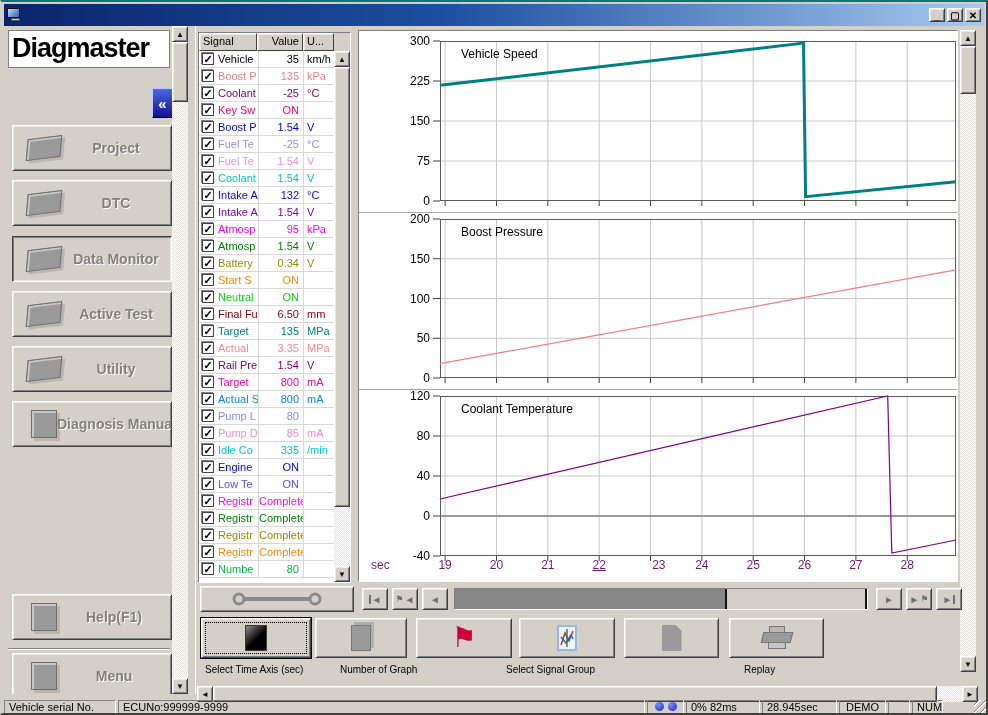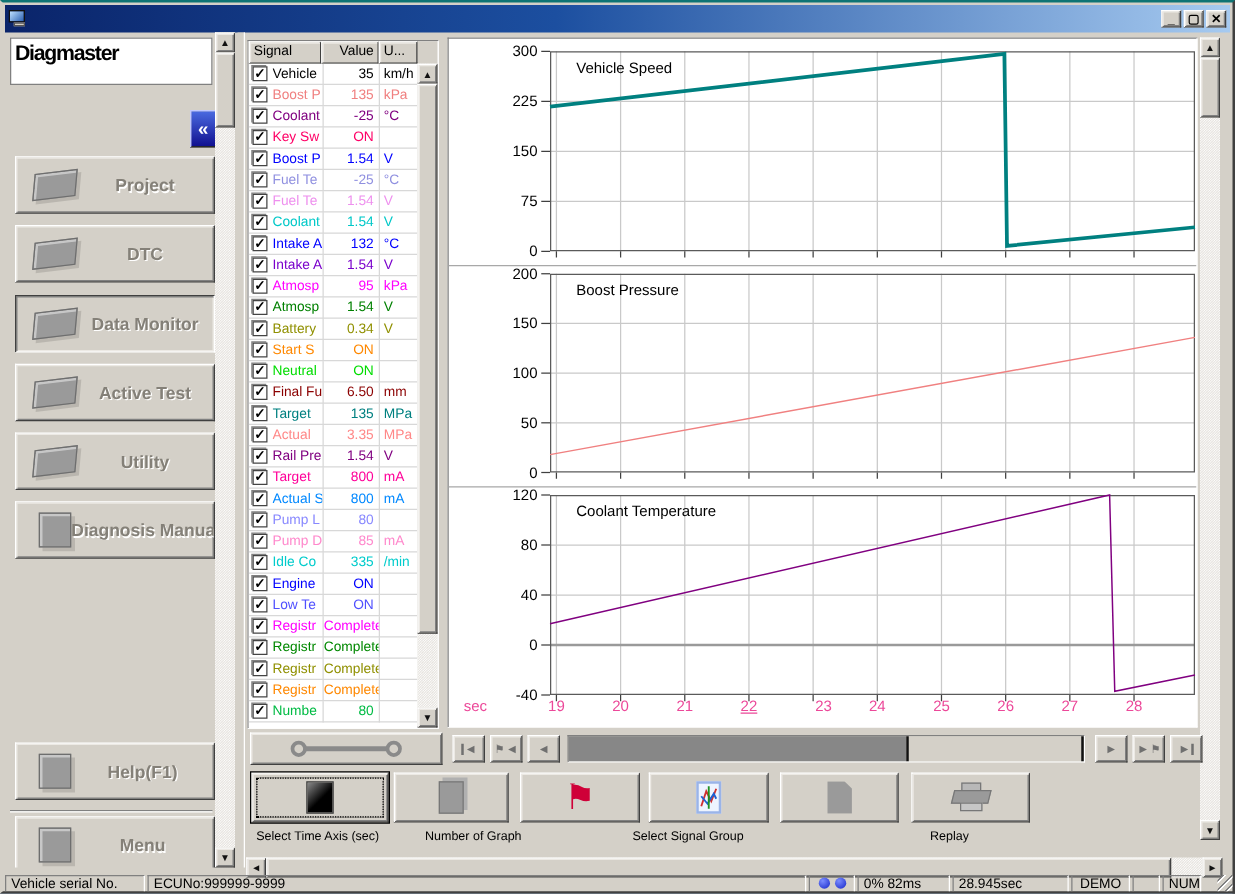--- a/index.html
+++ b/index.html
@@ -14,21 +14,21 @@
      background:linear-gradient(to right,#0a246a,#1c4fa0 45%,#a6caf0);display:flex;align-items:center;padding:0 3px;}
   #title-text{color:#fff;font-weight:bold;font-size:13px;margin-left:5px;white-space:nowrap;}
   .title-icon{width:16px;height:15px;position:relative;}
   .title-icon .mon{width:13px;height:10px;border:1px solid #111;background:linear-gradient(135deg,#bfe0ff,#2a5fb0);}
   .title-icon .base{width:9px;height:3px;background:#d4d0c8;border:1px solid #555;margin:0 auto;}
   #win-btns{margin-left:auto;display:flex;gap:2px;}
   .wbtn{width:16px;height:14px;font-size:10px;font-weight:bold;line-height:11px;text-align:center;color:#000;padding:0;}
   
   #sidebar{position:absolute;left:2px;top:24px;width:168px;height:668px;overflow:hidden;}
   #logo{position:absolute;left:4px;top:4px;width:162px;height:38px;background:#fff;border:1px solid #808080;
-        overflow:hidden;white-space:nowrap;font-size:17px;font-weight:bold;color:#000;padding:2px 0 0 3px;letter-spacing:-1px;}
+        overflow:hidden;white-space:nowrap;font-size:27px;font-weight:bold;color:#000;padding:2px 0 0 3px;letter-spacing:-1px;}
   #back-btn{position:absolute;left:148px;top:62px;width:21px;height:30px;background:linear-gradient(#4a6ae0,#101090);
         border:1px solid;border-color:#c0c8ff #000 #000 #c0c8ff;color:#fff;font-size:15px;font-weight:bold;text-align:center;line-height:27px;padding:0;}
   .nav-btn{position:absolute;left:8px;width:160px;height:46px;display:flex;align-items:center;cursor:default;}
   .nav-btn.active{border-color:#404040 #fff #fff #404040;box-shadow:inset 1px 1px 0 #808080, inset -1px -1px 0 #ece9e4;}
   .nav-label{flex:1;text-align:center;color:#848078;font-size:14px;font-weight:bold;text-shadow:1px 1px 0 #fff;
              white-space:nowrap;overflow:hidden;}
   .nav-icon{width:34px;height:22px;margin-left:14px;background:#9a9a9a;border:1px solid #6e6e6e;flex:none;
             transform:skewX(-12deg) rotate(-7deg);box-shadow:inset 2px 2px 0 rgba(255,255,255,.45),3px 3px 0 rgba(0,0,0,.12);}
   .nav-icon.book{width:26px;height:28px;transform:none;margin-left:18px;}
   #sidebar-sep{position:absolute;left:4px;top:622px;width:162px;height:2px;border-top:1px solid #808080;border-bottom:1px solid #fff;}
@@ -48,21 +48,21 @@
   .cb{width:12px;height:12px;background:#fff;border:1px solid #444;box-shadow:-1px -1px 0 #808080,1px 1px 0 #fff;
       margin-left:3px;flex:none;font-size:11px;line-height:11px;font-weight:bold;color:#000;text-align:center;}
   .tname{width:40px;margin-left:4px;overflow:hidden;flex:none;}
   .tval{width:45px;text-align:right;padding-right:4px;border-left:1px solid #d8d8d8;overflow:hidden;flex:none;height:17px;line-height:17px;}
   .tunit{flex:1;padding-left:3px;border-left:1px solid #d8d8d8;overflow:hidden;height:17px;line-height:17px;}
   #table-scroll{position:absolute;right:0;top:18px;width:16px;bottom:0;}
   
   #chart-panel{position:absolute;left:356px;top:28px;width:600px;height:552px;background:#fff;
                border:1px solid;border-color:#808080 #fff #fff #808080;}
   .chart-divider{position:absolute;left:0;width:598px;height:1px;background:#a8a8a8;}
-  #xaxis{position:absolute;left:0;top:527px;width:598px;height:20px;font-size:12px;color:#ec4899;}
+  #xaxis{position:absolute;left:0;top:527px;width:598px;height:20px;font-size:12px;color:#701a75;}
   .xtick-label{position:absolute;width:30px;text-align:center;}
   #xaxis-unit{position:absolute;left:12px;top:0;}
   #chart-vscroll{position:absolute;left:958px;top:28px;width:16px;height:642px;}
   
   #wrench-btn{position:absolute;left:198px;top:584px;width:154px;height:26px;display:flex;align-items:center;justify-content:center;}
   #transport{position:absolute;left:356px;top:584px;width:608px;height:26px;}
   .tp-btn{position:absolute;top:2px;width:26px;height:22px;color:#707070;font-size:10px;padding:0;
           display:flex;align-items:center;justify-content:center;gap:1px;}
   .tp-bar{display:inline-block;width:2px;height:9px;background:#707070;}
   .tp-flag{font-size:9px;line-height:9px;}
@@ -587,19 +587,19 @@
     <button class="sb-btn raised" style="left:0;top:0">◄</button>
     <div class="sb-thumb raised" style="left:16px;top:0;width:724px;height:16px"></div>
     <button class="sb-btn raised" style="left:765px;top:0">►</button>
   </div>
 
   <div id="statusbar">
     <div class="sb-panel" style="width:112px">Vehicle serial No.</div>
     <div class="sb-panel" style="width:527px">ECUNo:999999-9999</div>
     <div class="sb-panel" style="width:37px;text-align:center"><span class="dot"></span><span class="dot"></span></div>
     <div class="sb-panel" style="width:74px">0% 82ms</div>
-    <div class="sb-panel" style="width:93px">28.945sec</div>
+    <div class="sb-panel" style="width:75px">28.945sec</div>
     <div class="sb-panel" style="width:47px;text-align:center">DEMO</div>
     <div class="sb-panel" style="width:22px"></div>
     <div class="sb-panel" style="width:31px;">NUM</div>
     <div id="grip"></div>
   </div>
 </div>
 
 </body></html>

